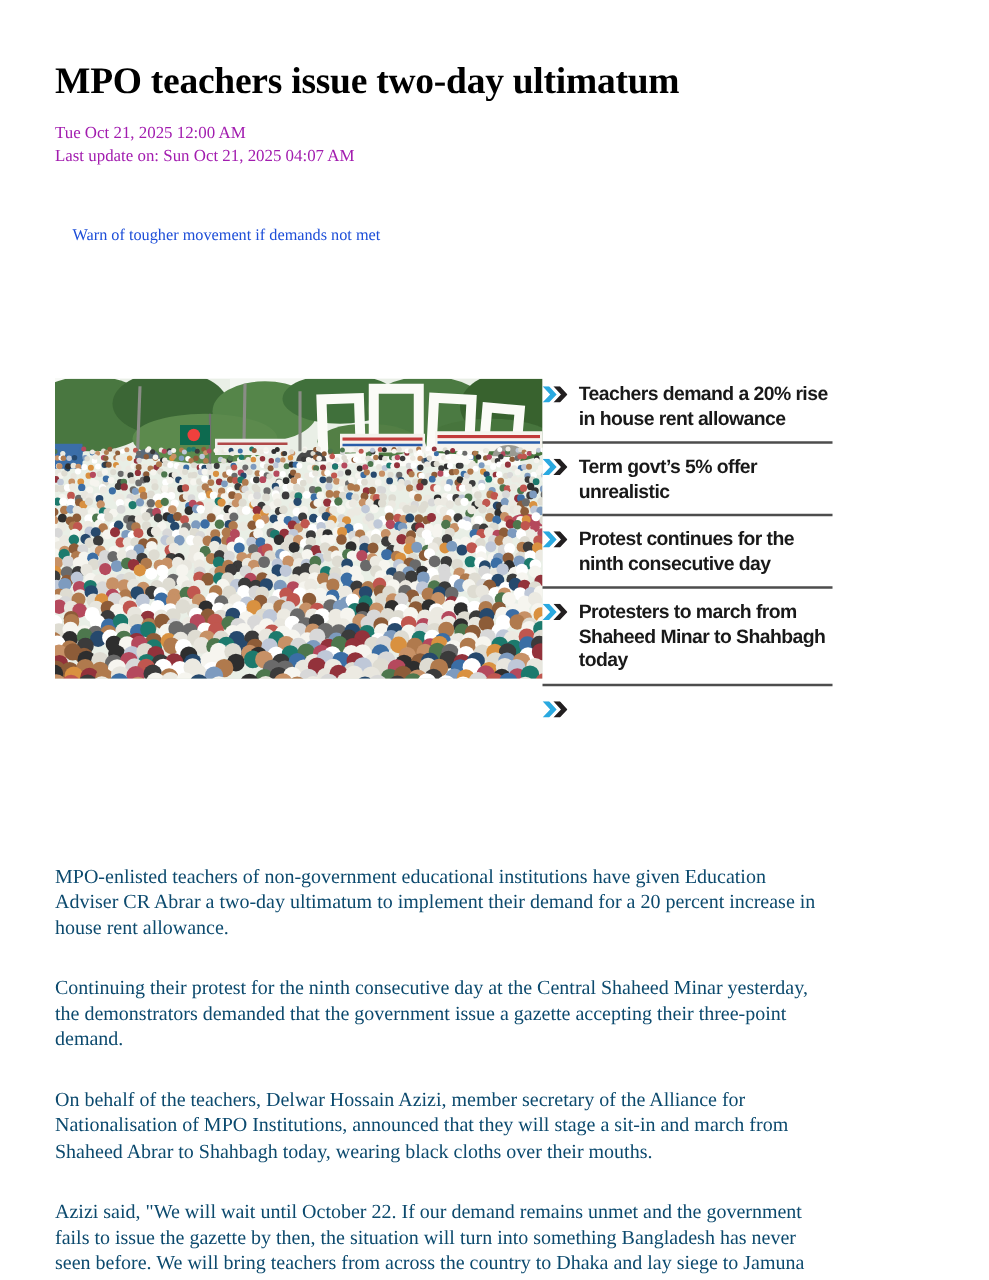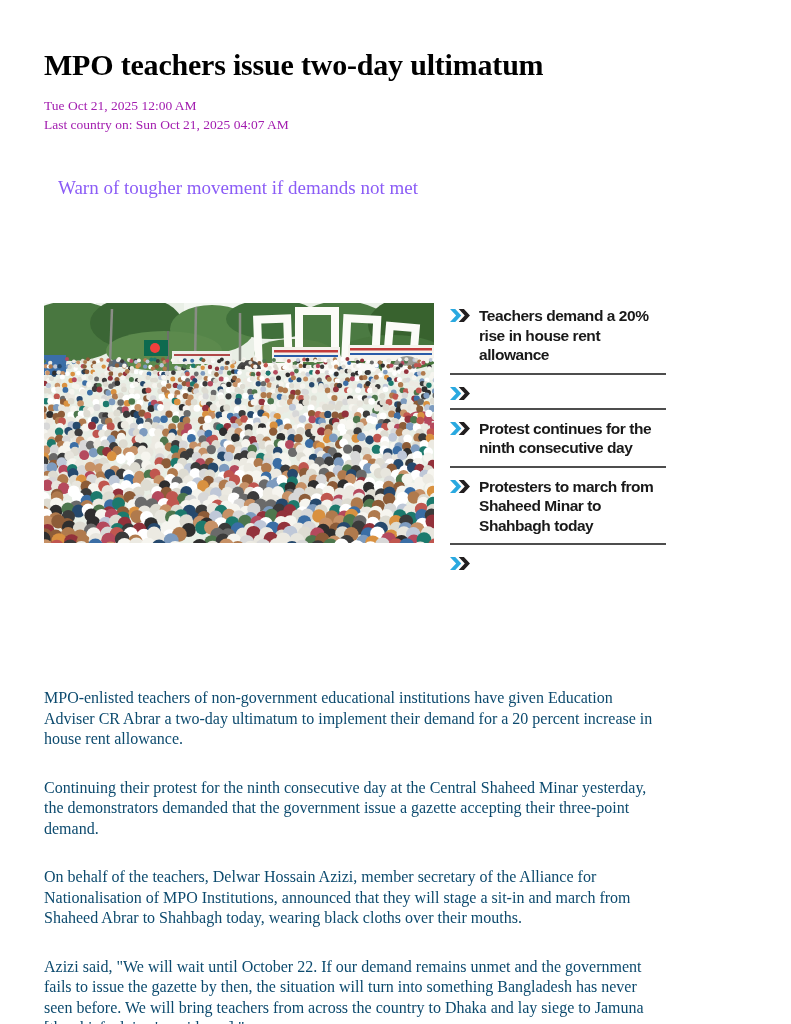--- a/index.html
+++ b/index.html
@@ -2,23 +2,23 @@
 <html style="--accent: #2aa9e0; --chev-dark: #221f20; --sep: #4d4d4d;"><head>
 <meta charset="utf-8">
 <style>
   html,body{margin:0;padding:0;background:#fff;}
   body{width:791px;min-height:1024px;font-family:"Liberation Serif",serif;color:#111;-webkit-font-smoothing:antialiased;}
   .page{box-sizing:border-box;width:710px;min-height:1024px;padding:48px 44px 20px;}
 
   .headline{margin:0;font-family:"Liberation Serif",serif;font-weight:bold;font-size:30px;line-height:34px;color:#000;letter-spacing:-0.2px;}
 
   .dates{margin-top:15px;font-size:13.5px;line-height:18.5px;color:#a21caf;}
-  .standfirst{margin-top:45px;padding-left:14px;font-size:19px;line-height:18px;color:#8b5cf6;}
-
-  .media-row{margin-top:106px;display:flex;gap:16px;align-items:flex-start;}
+  .standfirst{margin-top:45px;padding-left:14px;font-size:13px;line-height:18px;color:#1d4ed8;}
+
+  .media-row{margin-top:106px;display:flex;align-items:flex-start;}
   .photo{width:390px;height:240px;margin:0;flex:none;overflow:hidden;background:#dfe6dc;}
   .photo svg{display:block;}
 
   .key-points{flex:1;min-width:0;}
   .key-points ul{list-style:none;margin:0;padding:0;}
   .kp-item{display:flex;gap:9px;padding:9px 0 8px;border-bottom:2px solid var(--sep,#4d4d4d);
     font-family:"Liberation Sans",sans-serif;font-weight:700;font-size:15.5px;line-height:19.5px;
     color:#191919;letter-spacing:-0.45px;}
   .kp-item:first-child{padding-top:3px;}
   .kp-item:last-child{border-bottom:none;}
@@ -32,21 +32,21 @@
 </head>
 <body>
 
 <div class="page">
 
   <h1 class="headline">MPO teachers issue two-day ultimatum</h1>
 
   <div class="dates">
     <div>Tue Oct 21, 2025 12:00 AM</div>
     <div>
-      <span>Last country on:</span>
+      <span>Last update on:</span>
       <span>Sun Oct 21, 2025 04:07 AM</span>
     </div>
   </div>
 
   <div class="standfirst">Warn of tougher movement if demands not met</div>
 
   <div class="media-row">
 
     <figure class="photo" role="img" aria-label="Crowd of protesting MPO teachers gathered at the Central Shaheed Minar, with a Bangladesh flag and banners">
       <svg viewBox="0 0 390 240" width="390" height="240" aria-hidden="true">
@@ -1762,20 +1762,21 @@
       <polygon class="chev-b" points="10,0 16,0 23,7.5 16,15 10,15 17,7.5"></polygon>
     </svg>
     <span class="kp-text">Teachers demand a 20% rise in house rent allowance</span>
   </li>
 
   <li class="kp-item">
     <svg class="chev" viewBox="0 0 23 15" width="20" height="13" aria-hidden="true">
       <polygon class="chev-a" points="0,0 6,0 13,7.5 6,15 0,15 7,7.5"></polygon>
       <polygon class="chev-b" points="10,0 16,0 23,7.5 16,15 10,15 17,7.5"></polygon>
     </svg>
+    <span class="kp-text">Term govt’s 5% offer unrealistic</span>
   </li>
 
   <li class="kp-item">
     <svg class="chev" viewBox="0 0 23 15" width="20" height="13" aria-hidden="true">
       <polygon class="chev-a" points="0,0 6,0 13,7.5 6,15 0,15 7,7.5"></polygon>
       <polygon class="chev-b" points="10,0 16,0 23,7.5 16,15 10,15 17,7.5"></polygon>
     </svg>
     <span class="kp-text">Protest continues for the ninth consecutive day</span>
   </li>
 

